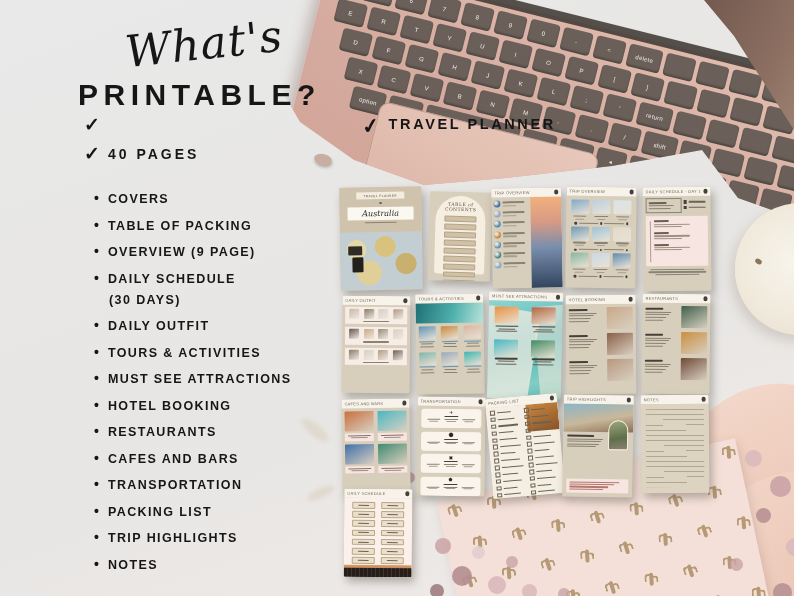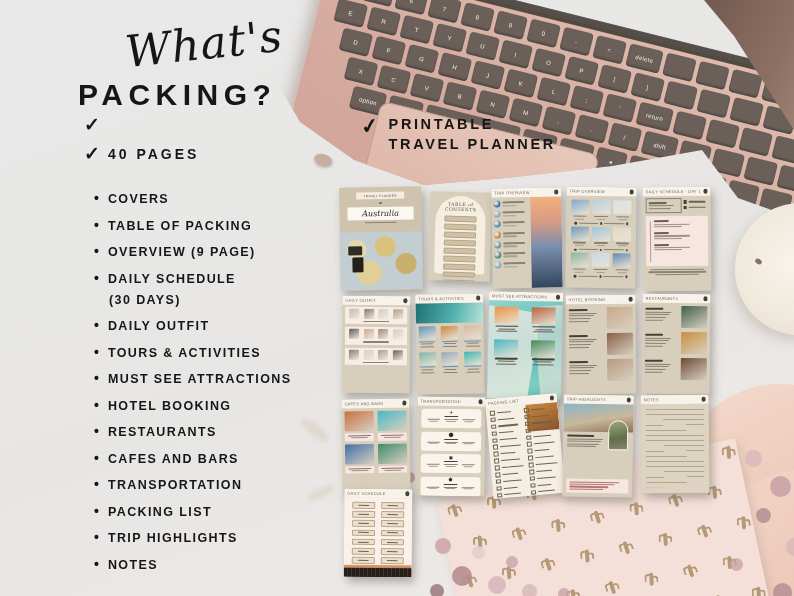--- a/index.html
+++ b/index.html
@@ -223,21 +223,21 @@
     <div class="confetti" style="left: 773px; top: 583px; width: 19px; height: 19px; background: rgb(181, 142, 146); opacity: 0.85;"></div>
     <div class="confetti" style="left: 656px; top: 292px; width: 14px; height: 14px; background: rgb(232, 214, 210); opacity: 0.55;"></div>
     <div class="confetti" style="left: 700px; top: 328px; width: 11px; height: 11px; background: rgb(227, 205, 208); opacity: 0.5;"></div>
     <div class="confetti" style="left: 620px; top: 468px; width: 10px; height: 10px; background: rgb(203, 179, 174); opacity: 0.6;"></div>
     <div class="confetti" style="left: 368px; top: 452px; width: 12px; height: 12px; background: rgb(194, 180, 172); opacity: 0.5;"></div>
   </div>
 <div class="leaf" style="left:298px;top:424px;width:34px;height:12px;transform:rotate(40deg)"></div>
 <div class="leaf" style="left:306px;top:488px;width:30px;height:10px;transform:rotate(-25deg)"></div>
 
 <div class="script-word">What's</div>
-<div class="headline">PACKING?</div>
+<div class="headline">PRINTABLE?</div>
 <ul class="checks" id="checks">
     <li>
       <div class="ck">✓</div>
       <div>
       </div>
     </li>
     <li>
       <div class="ck">✓</div>
       <div>
         <div class="l1">40 PAGES</div>
@@ -327,21 +327,20 @@
     <li>
       <div class="row">
         <div class="dot">•</div>
         <div class="l1">NOTES</div>
       </div>
     </li>
   </ul>
 <div class="printable">
   <span class="ck">✓</span>
   <span>
-    <div class="l">PRINTABLE</div>
     <div class="l">TRAVEL PLANNER</div>
   </span>
 </div>
 
 <div id="pages-layer">
     <div class="page" style="left: 340px; top: 187px; width: 82px; height: 103px; transform: rotate(-1deg);">
       <div class="pbody" style="background: rgb(207, 195, 173);">
         <div style="width: 58%; margin: 5px auto 3px; background: rgb(243, 236, 223); padding: 1.5px 0px; text-align: center; font-size: 3.2px; letter-spacing: 0.4px; color: rgb(90, 82, 68);">TRAVEL PLANNER</div>
         <div style="width: 4px; height: 2px; background: rgb(90, 82, 68); margin: 0px auto 3px; clip-path: polygon(0px 50%, 60% 0px, 100% 50%, 60% 100%);"></div>
         <div style="width: 80%; margin: 0px auto; background: rgb(251, 248, 242); text-align: center; padding: 2px 0px; font-family: &quot;DejaVu Serif&quot;, serif; font-style: italic; font-size: 8px; color: rgb(42, 38, 32);">Australia</div>

